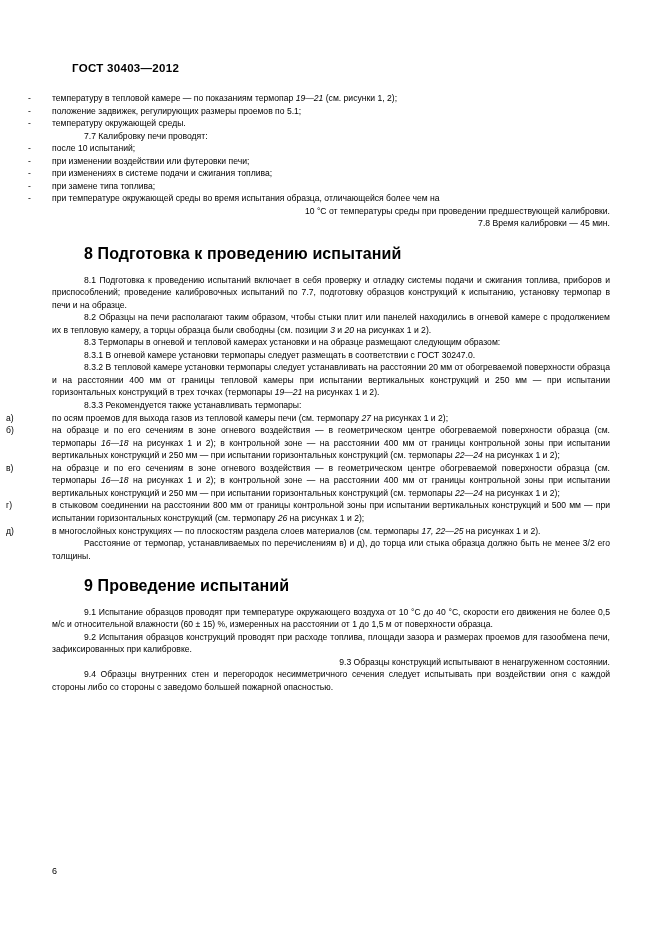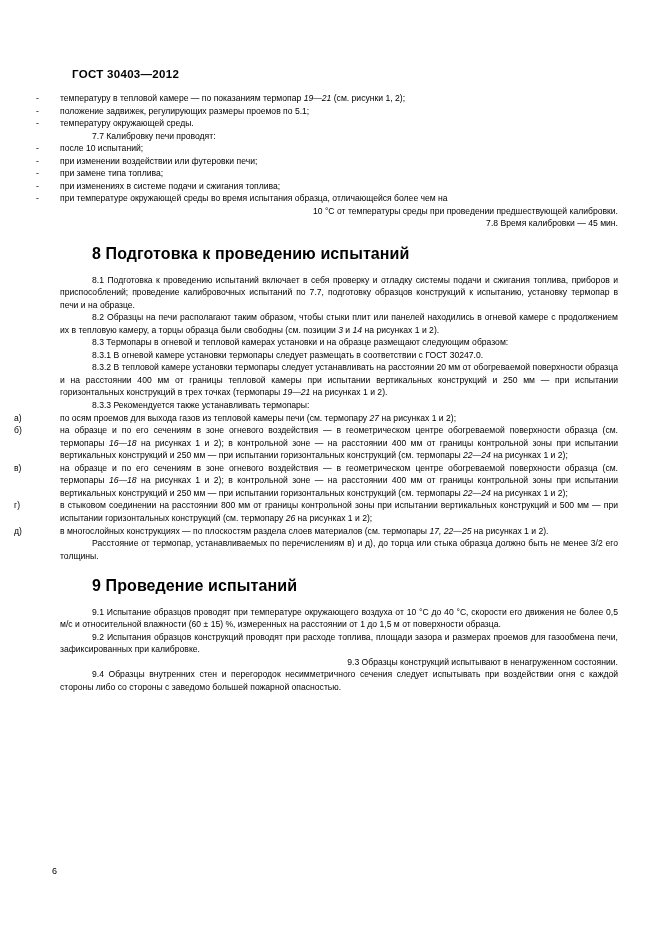--- a/index.html
+++ b/index.html
@@ -22,25 +22,24 @@
     box-sizing: border-box;
     padding: 0;
   }
   .header {
     position: absolute;
     left: 72px;
     top: 62px;
     font-size: 11.5px;
     font-weight: bold;
     letter-spacing: 0.3px;
-    margin-top: 6px;
   }
   .content {
     position: absolute;
-    left: 60px;
+    left: 52px;
     top: 92px;
     width: 558px;
     font-size: 8.6px;
     line-height: 12.55px;
     text-align: justify;
     text-justify: inter-word;
   }
   .content p {
     margin: 0;
     padding: 0;
@@ -111,37 +110,37 @@
 
 
     <p class="dash-item"><span class="dash">-</span><span>температуру окружающей среды.</span></p>
 
     <p class="para">7.7  Калибровку печи проводят:</p>
 
     <p class="dash-item"><span class="dash">-</span><span>после 10 испытаний;</span></p>
 
     <p class="dash-item"><span class="dash">-</span><span>при изменении воздействии или футеровки печи;</span></p>
 
+    <p class="dash-item"><span class="dash">-</span><span>при изменениях в системе подачи и сжигания топлива;</span></p>
+
     <p class="dash-item"><span class="dash">-</span><span>при замене типа топлива;</span></p>
-
-    <p class="dash-item"><span class="dash">-</span><span>при изменениях в системе подачи и сжигания топлива;</span></p>
 
     <p class="dash-item"><span class="dash">-</span><span>при температуре окружающей среды во время испытания образца, отличающейся более чем на</span></p>
 
     <p class="para-flat lastline">10 °C от температуры среды при проведении предшествующей калибровки.</p>
 
     <p class="para lastline">7.8  Время калибровки — 45 мин.</p>
 
     <div class="sp-before-head"></div>
     <p class="section-head">8  Подготовка к проведению испытаний</p>
     <div class="sp-after-head"></div>
 
     <p class="para">8.1  Подготовка к проведению испытаний включает в себя проверку и отладку системы подачи и сжигания топлива, приборов и приспособлений; проведение калибровочных испытаний по 7.7, подготовку образцов конструкций к испытанию, установку термопар в печи и на образце.</p>
 
-    <p class="para"><span>8.2  Образцы на печи располагают таким образом, чтобы стыки плит или панелей находились в огневой камере с продолжением их в тепловую камеру, а торцы образца были свободны (см. позиции </span><i>3</i><span> и </span><i>14</i><span> на рисунках 1 и 2).</span></p>
+    <p class="para"><span>8.2  Образцы на печи располагают таким образом, чтобы стыки плит или панелей находились в огневой камере с продолжением их в тепловую камеру, а торцы образца были свободны (см. позиции </span><i>3</i><span> и </span><i>20</i><span> на рисунках 1 и 2).</span></p>
 
     <p class="para">8.3  Термопары в огневой и тепловой камерах установки и на образце размещают следующим образом:</p>
 
     <p class="para">8.3.1  В огневой камере установки термопары следует размещать в соответствии с ГОСТ 30247.0.</p>
 
     <p class="para"><span>8.3.2  В тепловой камере установки термопары следует устанавливать на расстоянии 20 мм от обогреваемой поверхности образца и на расстоянии 400 мм от границы тепловой камеры при испытании вертикальных конструкций и 250 мм — при испытании горизонтальных конструкций в трех точках (термопары </span><i>19—21</i><span> на рисунках 1 и 2).</span></p>
 
     <p class="para">8.3.3  Рекомендуется также устанавливать термопары:</p>
 
     <p class="enum"><span class="mark">а)</span><span>по осям проемов для выхода газов из тепловой камеры печи (см. термопару </span><i>27</i><span> на рисунках 1 и 2);</span></p>

